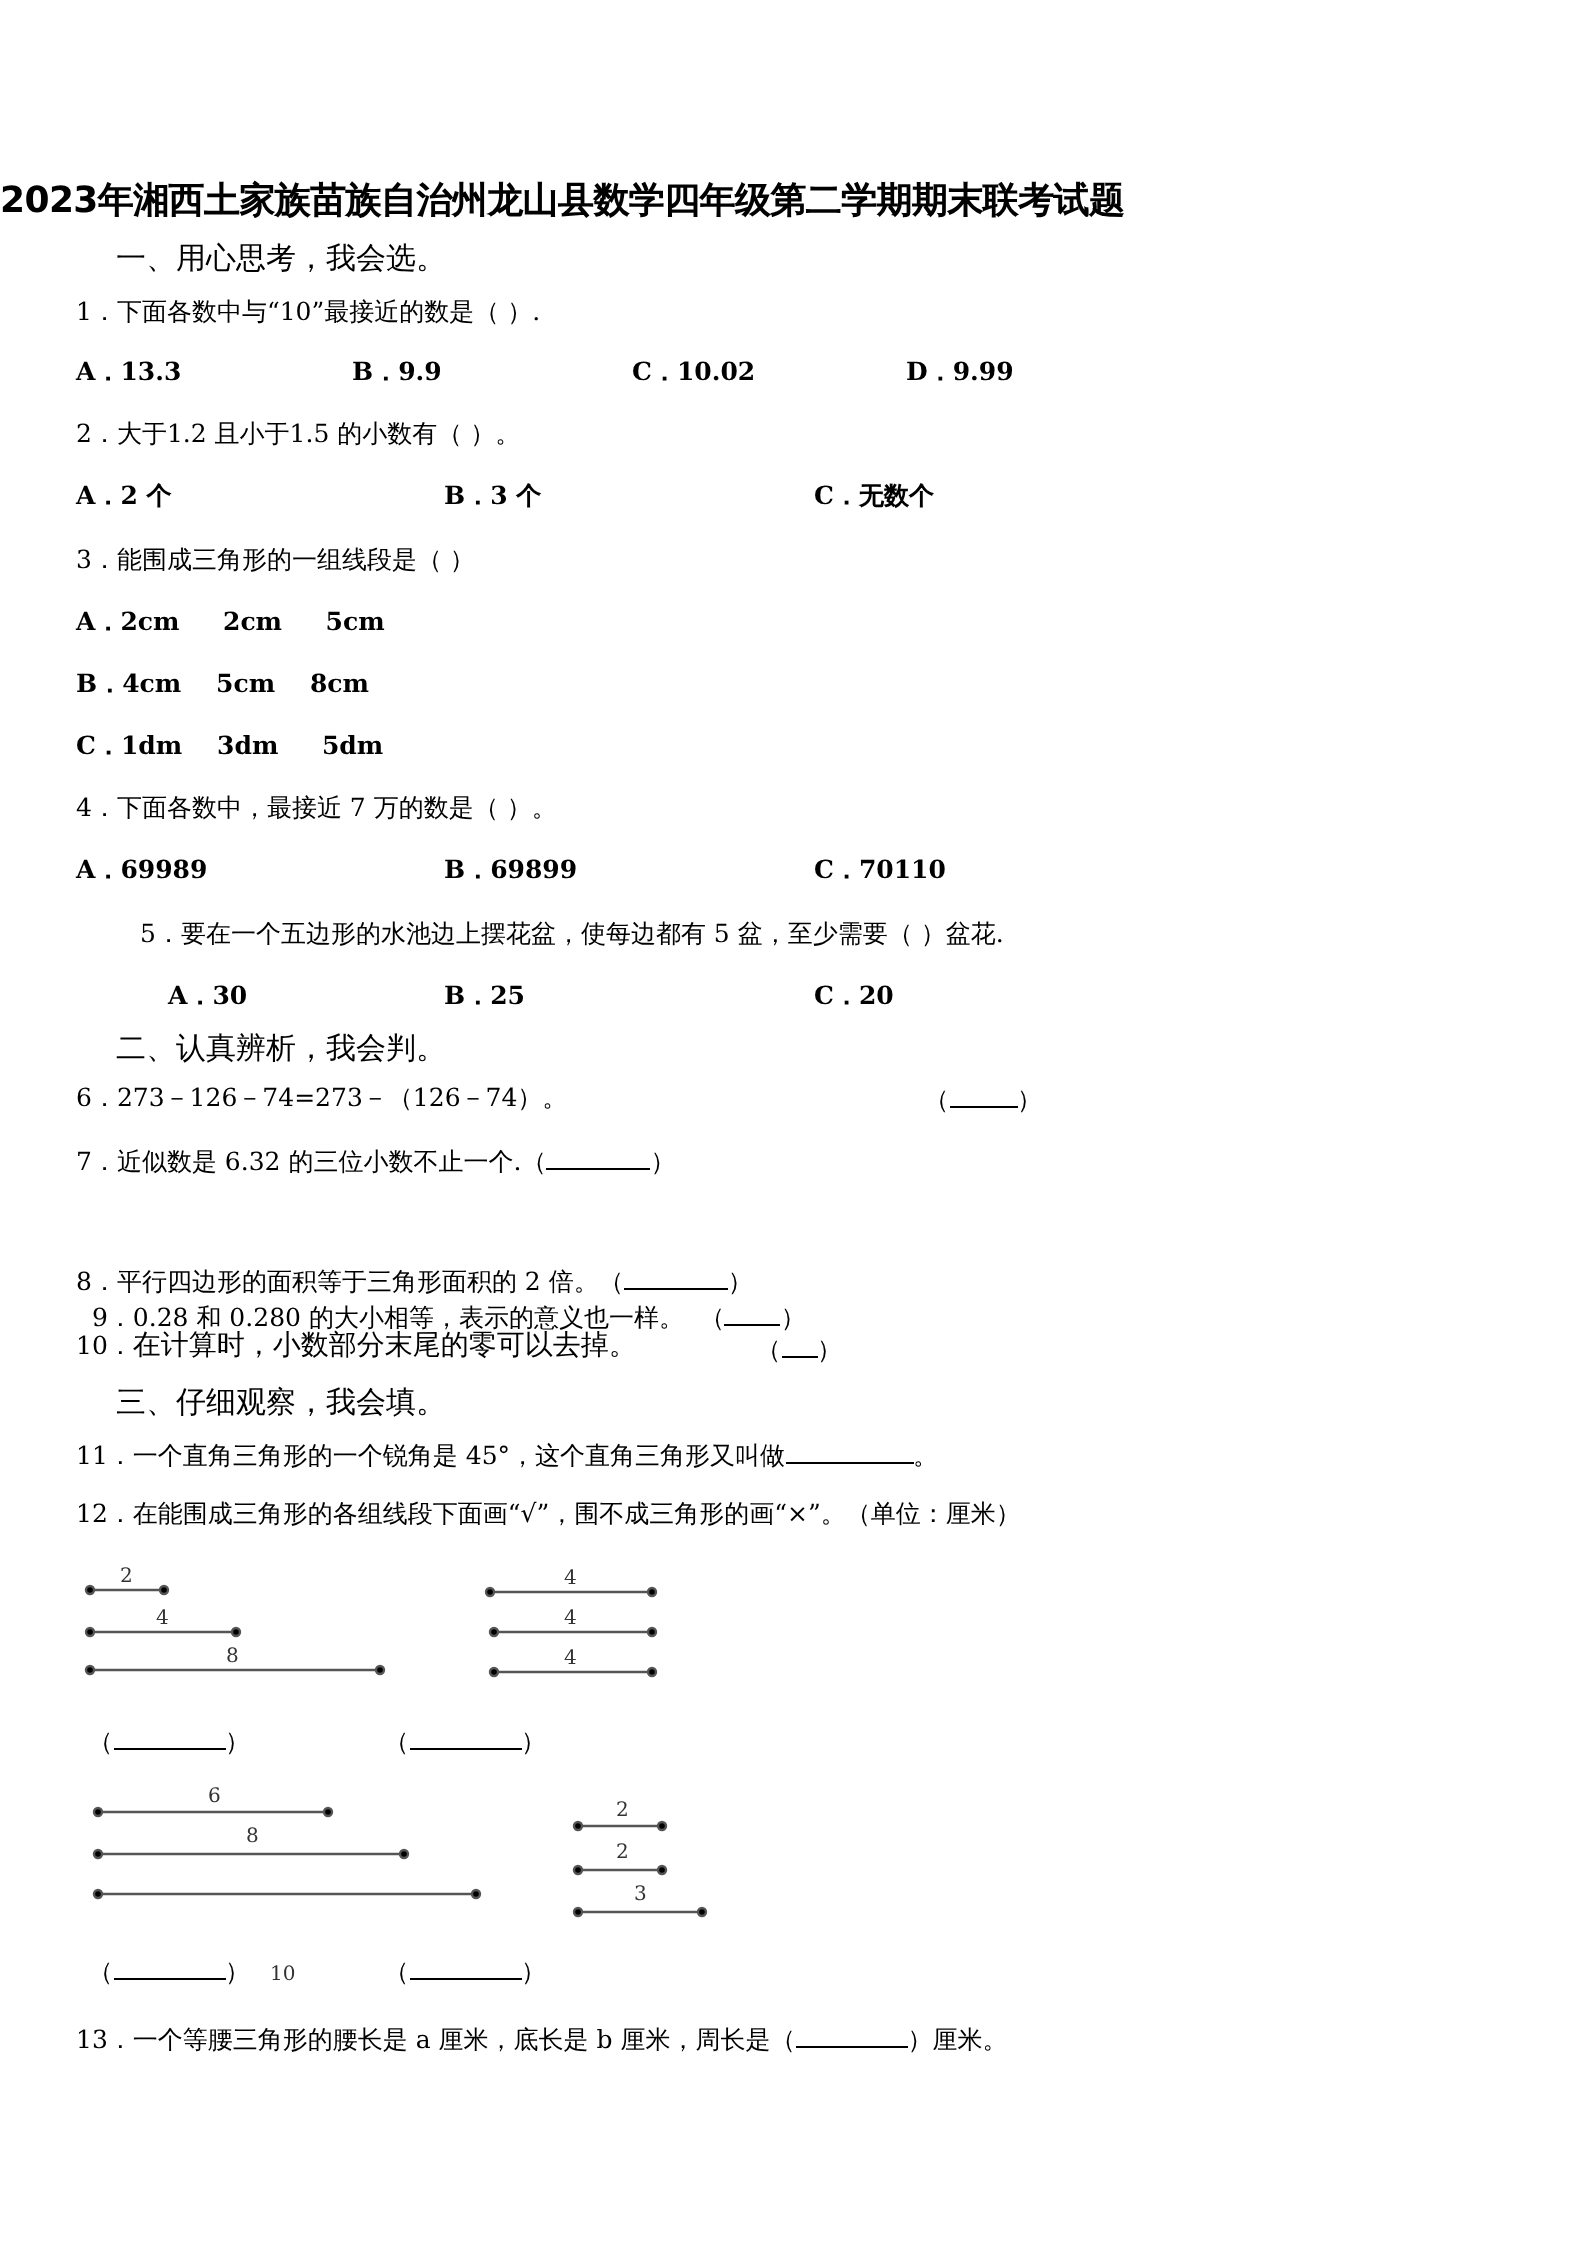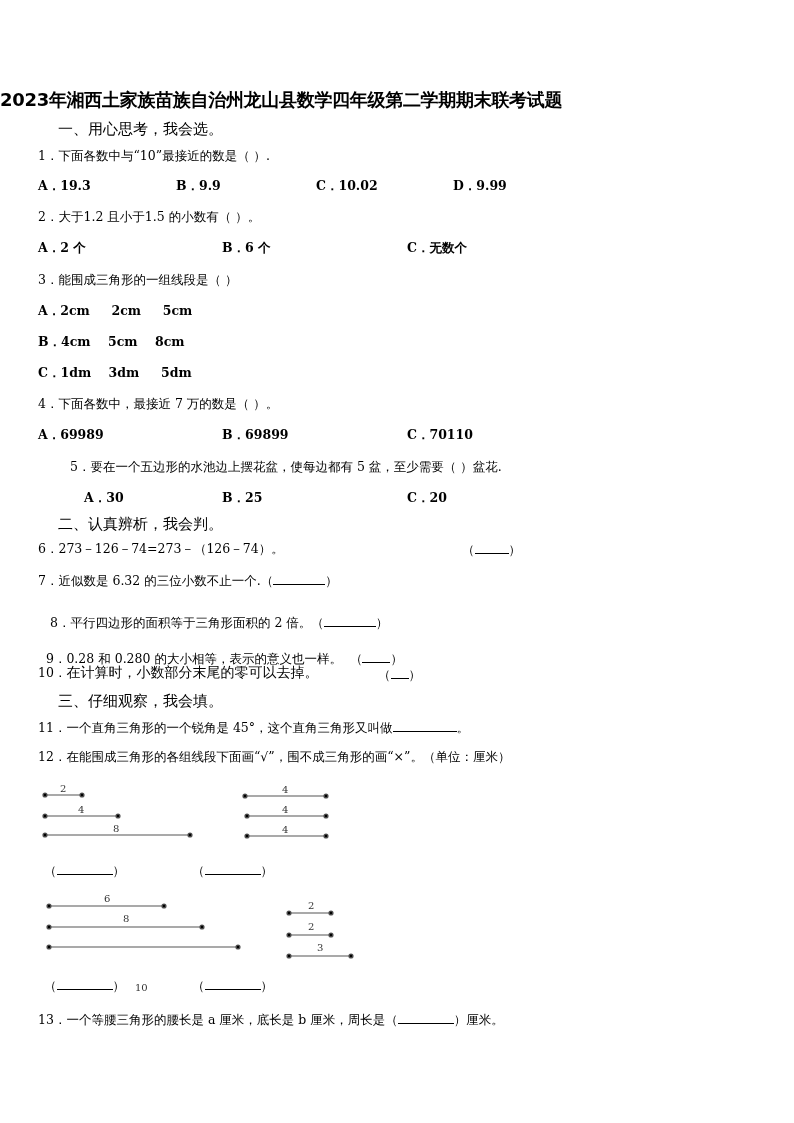--- a/index.html
+++ b/index.html
@@ -16,28 +16,28 @@
   svg { position: absolute; left: 0; top: 0; }
 </style>
 </head>
 <body>
 
 <div class="title">2023年湘西土家族苗族自治州龙山县数学四年级第二学期期末联考试题</div>
 
 <div class="sec" style="top:120px;">一、用心思考，我会选。</div>
 
 <div class="line" style="top:148px;">1．下面各数中与“10”最接近的数是（    ）.</div>
-<div class="opt" style="top:178px;left:38px;">A．19.3</div>
+<div class="opt" style="top:178px;left:38px;">A．13.3</div>
 <div class="opt" style="top:178px;left:176px;">B．9.9</div>
 <div class="opt" style="top:178px;left:316px;">C．10.02</div>
 <div class="opt" style="top:178px;left:453px;">D．9.99</div>
 
 <div class="line" style="top:209px;">2．大于1.2 且小于1.5 的小数有（    ）。</div>
 <div class="opt" style="top:240px;left:38px;">A．2 个</div>
-<div class="opt" style="top:240px;left:222px;">B．6 个</div>
+<div class="opt" style="top:240px;left:222px;">B．3 个</div>
 <div class="opt" style="top:240px;left:407px;">C．无数个</div>
 
 <div class="line" style="top:272px;">3．能围成三角形的一组线段是（    ）</div>
 <div class="opt" style="top:303px;left:38px;white-space:pre;">A．2cm     2cm     5cm</div>
 <div class="opt" style="top:334px;left:38px;white-space:pre;">B．4cm    5cm    8cm</div>
 <div class="opt" style="top:365px;left:38px;white-space:pre;">C．1dm    3dm     5dm</div>
 
 <div class="line" style="top:396px;">4．下面各数中，最接近 7 万的数是（      ）。</div>
 <div class="opt" style="top:427px;left:38px;">A．69989</div>
 <div class="opt" style="top:427px;left:222px;">B．69899</div>
@@ -52,21 +52,21 @@
 
 <div class="line" style="top:541px;">6．273－126－74=273－（126－74）。</div>
 <div class="paren" style="top:541px;left:462px;">
   <span>（</span><span class="blank" style="width:34px;"></span><span>）</span>
 </div>
 
 <div class="line" style="top:572px;">
   <span>7．近似数是 6.32 的三位小数不止一个.（</span><span class="blank" style="width:52px;"></span><span>）</span>
 </div>
 
-<div class="line" style="top:614px;margin-left:12px;">
+<div class="line" style="top:632px;">
   <span>8．平行四边形的面积等于三角形面积的 2 倍。（</span><span class="blank" style="width:52px;"></span><span>）</span>
 </div>
 
 <div class="line" style="top:635px;white-space:pre;">
   <span>9．0.28 和 0.280 的大小相等，表示的意义也一样。  （</span><span class="blank" style="width:28px;"></span><span>）</span>
 </div>
 
 <div class="line" style="top:664px;">
   <span>10．</span><span class="big">在计算时，小数部分末尾的零可以去掉。</span>
 </div>

